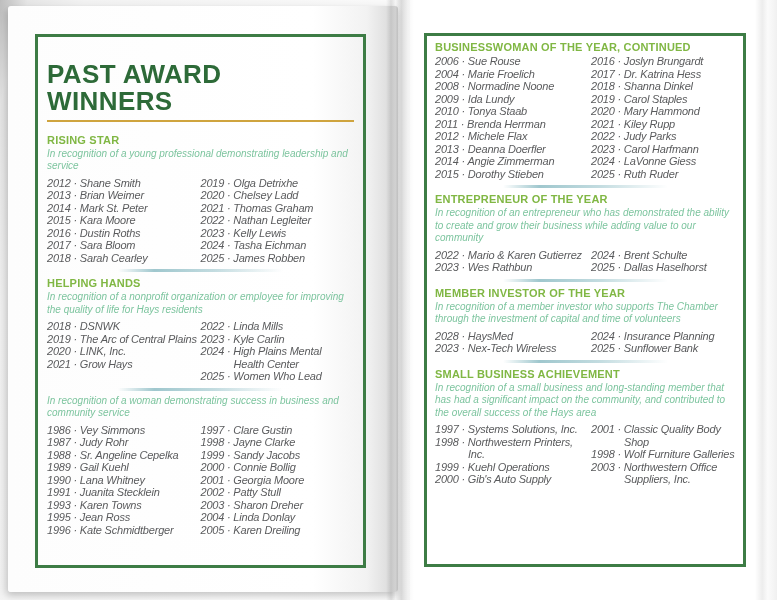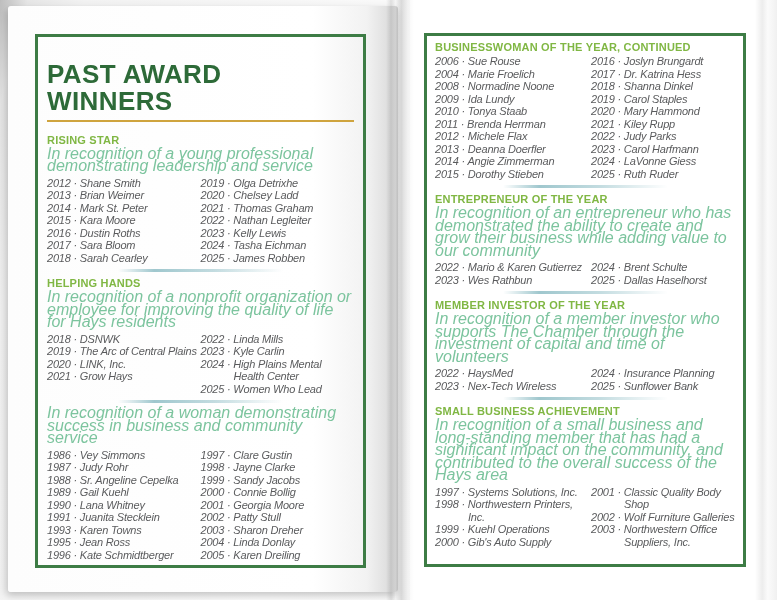--- a/index.html
+++ b/index.html
@@ -34,21 +34,21 @@
   .page-title{
     display:inline-block;margin:2px 0 7px 0;
     font-size:26px;font-weight:bold;color:#2d6a38;letter-spacing:0.4px;line-height:1.05;
     border-bottom:2px solid #cfa43e;padding-bottom:4px;
   }
   .section-title{
     margin:5px 0 2px 0;font-size:11px;font-weight:bold;color:#80b744;letter-spacing:0.2px;
   }
   .section:first-child .section-title{margin-top:1px;}
   .section-desc{
-    margin:0 0 4px 0;font-size:16px;line-height:12.5px;font-style:italic;color:#7cc49e;
+    margin:0 0 4px 0;font-size:10px;line-height:12.5px;font-style:italic;color:#7cc49e;
   }
   .cols{display:flex;margin-bottom:2px;}
   .col{box-sizing:border-box;}
   .col-50{width:50%;}
   .col-52{width:52%;}
   .col-48{width:48%;}
   .entry{
     font-size:11px;line-height:12.5px;letter-spacing:-0.2px;
     font-style:italic;color:#5a5b5d;
     padding-left:33px;text-indent:-33px;
@@ -195,21 +195,21 @@
       </div>
     </div>
 
     <div class="divider"></div>
 
     <div class="section">
       <h2 class="section-title">MEMBER INVESTOR OF THE YEAR</h2>
       <p class="section-desc">In recognition of a member investor who supports The Chamber through the investment of capital and time of volunteers</p>
       <div class="cols">
         <div class="col col-52">
-            <div class="entry">2022 · HaysMed</div>
+            <div class="entry">2028 · HaysMed</div>
             <div class="entry">2023 · Nex-Tech Wireless</div>
           </div>
         <div class="col col-48">
             <div class="entry">2024 · Insurance Planning</div>
             <div class="entry">2025 · Sunflower Bank</div>
           </div>
       </div>
     </div>
 
     <div class="divider"></div>
@@ -219,19 +219,19 @@
       <p class="section-desc">In recognition of a small business and long-standing member that has had a significant impact on the community, and contributed to the overall success of the Hays area</p>
       <div class="cols">
         <div class="col col-52">
             <div class="entry">1997 · Systems Solutions, Inc.</div>
             <div class="entry">1998 · Northwestern Printers, Inc.</div>
             <div class="entry">1999 · Kuehl Operations</div>
             <div class="entry">2000 · Gib's Auto Supply</div>
           </div>
         <div class="col col-48">
             <div class="entry">2001 · Classic Quality Body Shop</div>
-            <div class="entry">2002 · Wolf Furniture Galleries</div>
+            <div class="entry">1998 · Wolf Furniture Galleries</div>
             <div class="entry">2003 · Northwestern Office Suppliers, Inc.</div>
           </div>
       </div>
     </div>
   </div>
 </div>
 
 </body></html>

